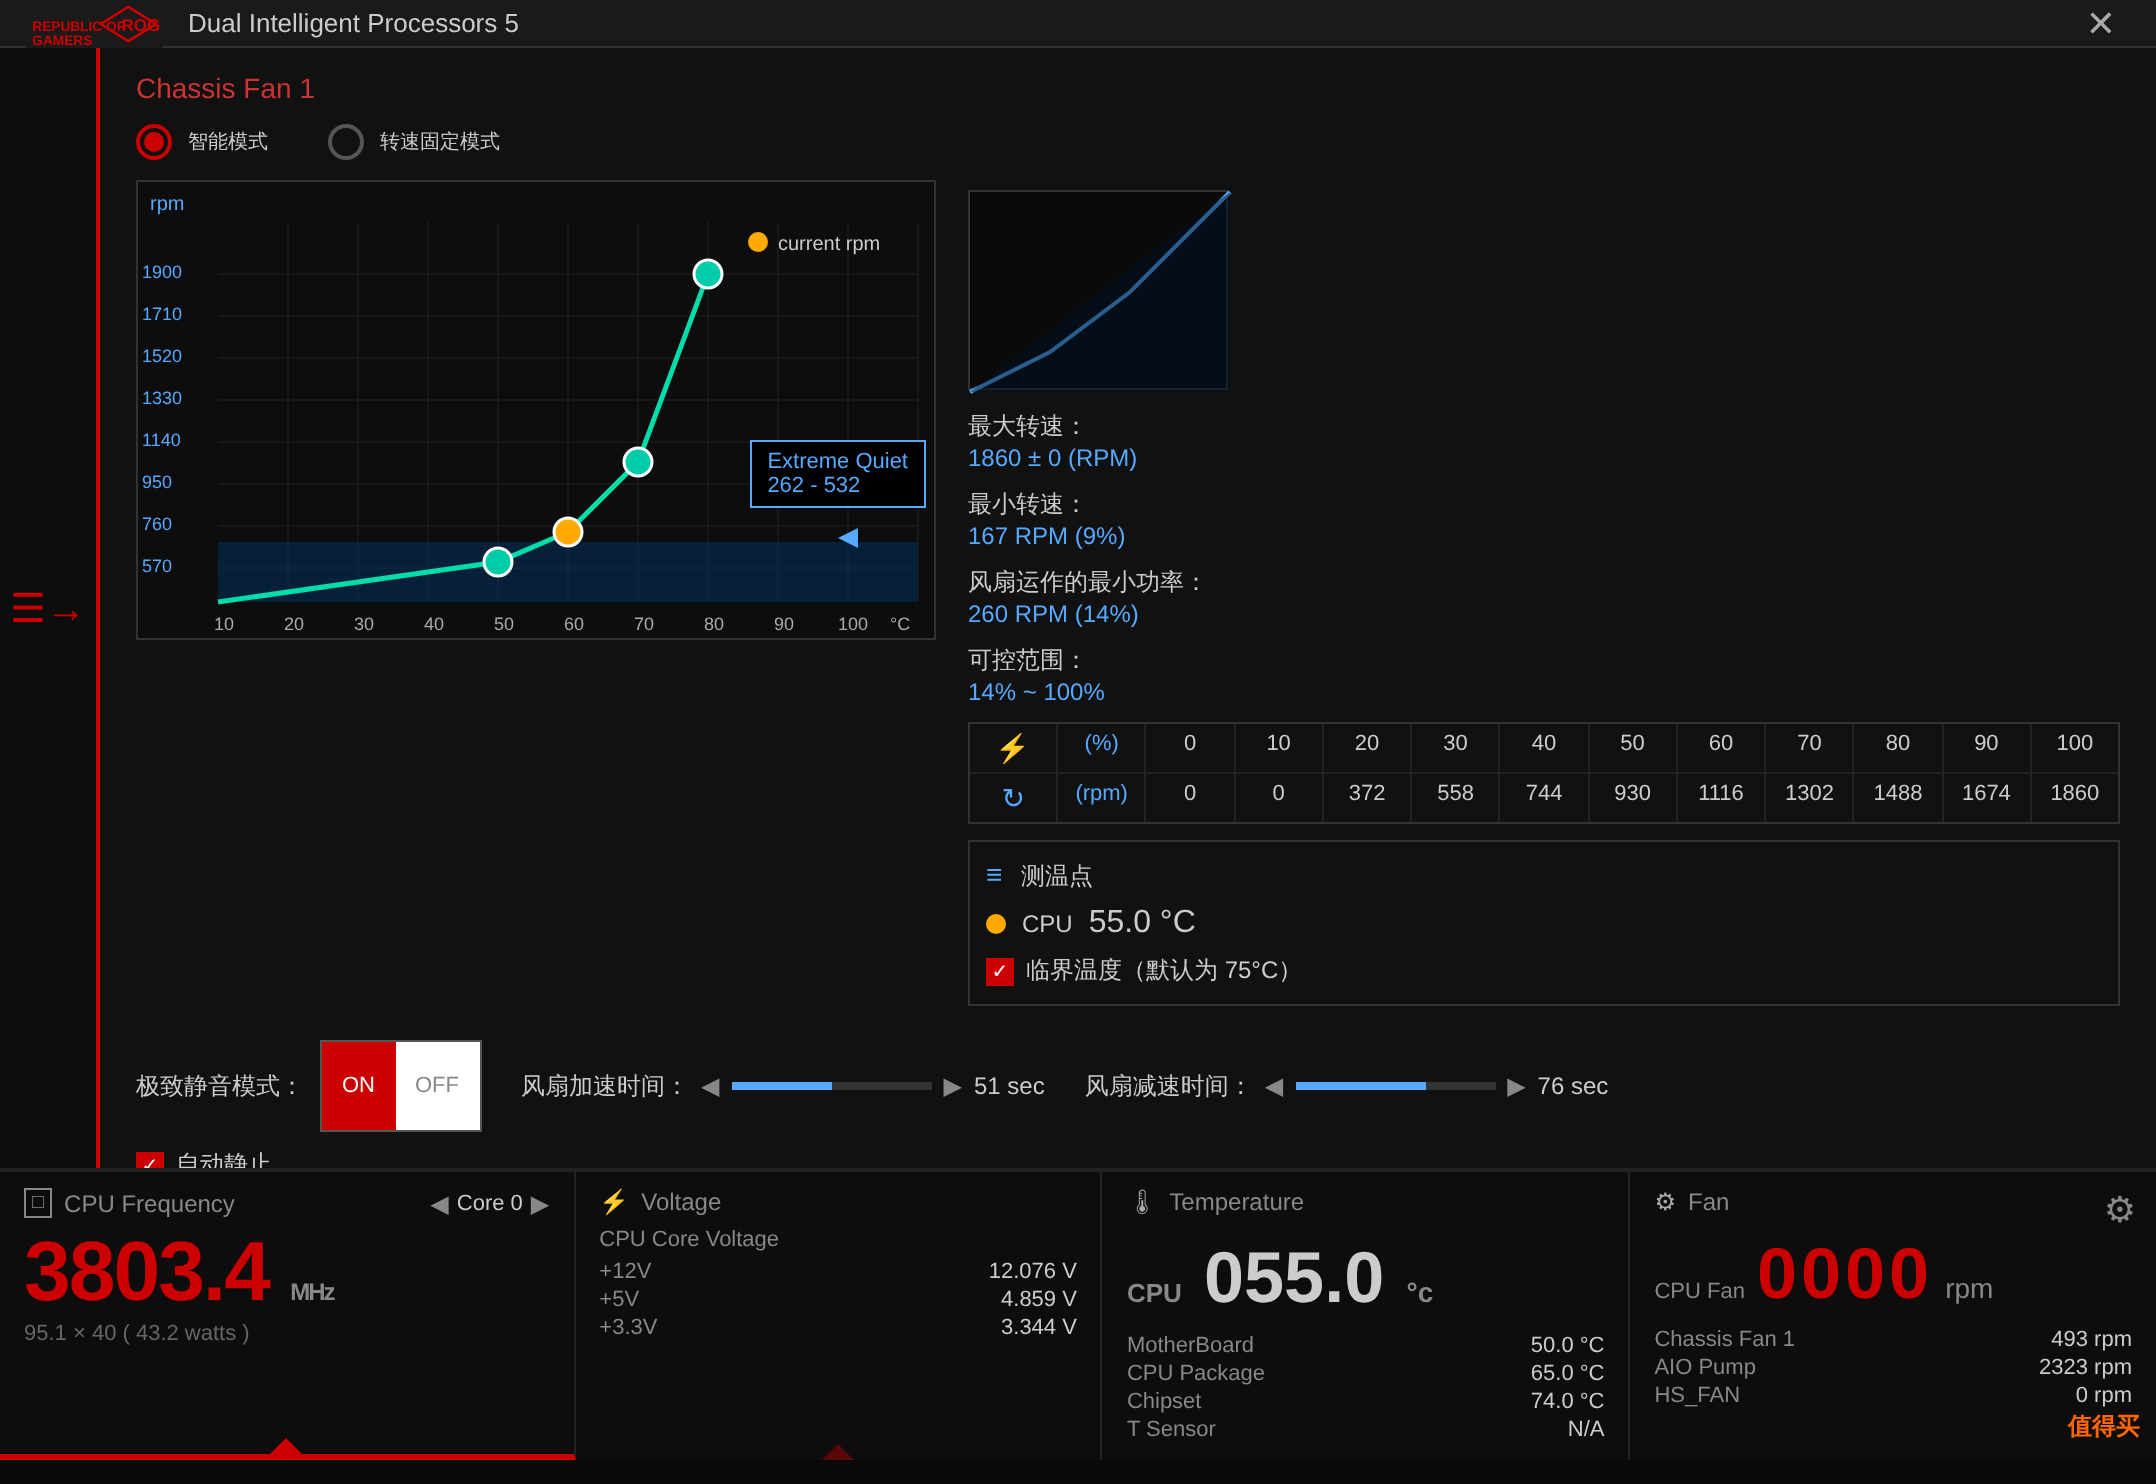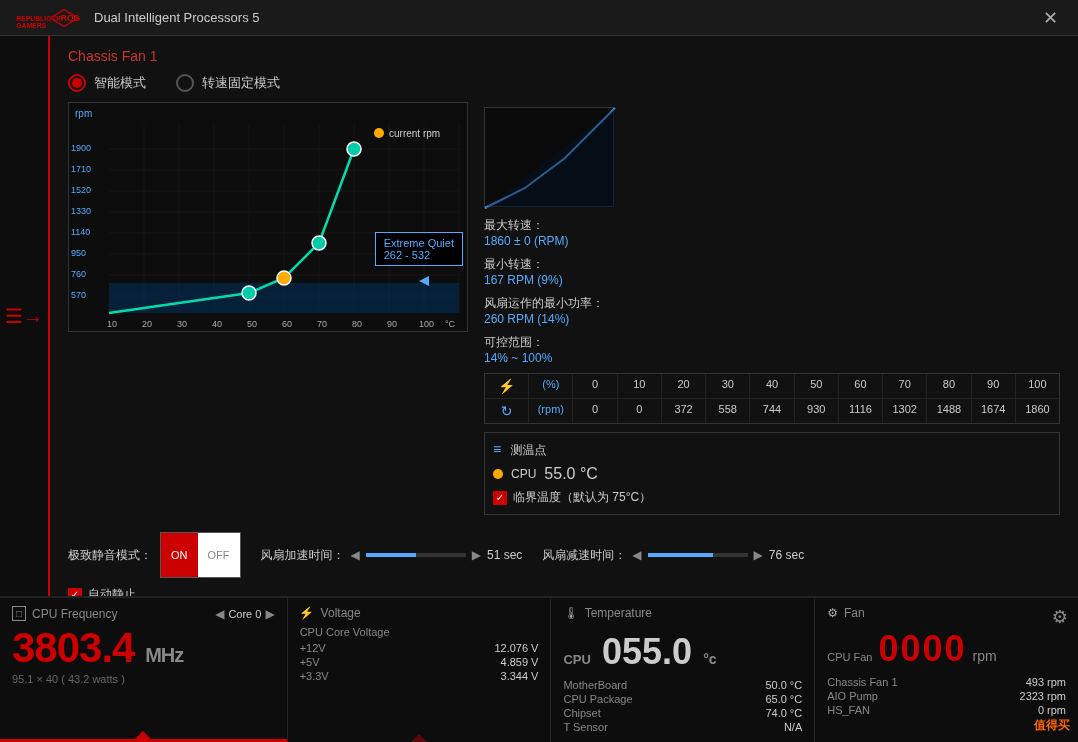--- a/index.html
+++ b/index.html
@@ -8,21 +8,21 @@
       height: 742px;
       background: #0a0a0a;
       font-family: Arial, sans-serif;
       color: #ccc;
       overflow: hidden;
       position: relative;
     }
 
     
     #titlebar {
-      height: 36px;
+      height: 24px;
       background: #1a1a1a;
       display: flex;
       align-items: center;
       padding: 0 12px;
       border-bottom: 1px solid #333;
     }
     #rog-logo {
       width: 70px;
       height: 24px;
       margin-right: 12px;
@@ -101,21 +101,21 @@
     .mode-radio.active {
       border-color: #cc0000;
     }
     .mode-radio.active::after {
       content: '';
       width: 10px;
       height: 10px;
       border-radius: 50%;
       background: #cc0000;
     }
-    .mode-label { color: #ccc; font-size: 13px; }
+    .mode-label { color: #ccc; font-size: 10px; }
 
     
     #chart-section {
       display: flex;
       gap: 16px;
       margin-bottom: 12px;
     }
 
     #chart-container {
       position: relative;
@@ -335,21 +335,21 @@
     .freq-core-label { color: #ccc; font-size: 11px; }
 
     #freq-big {
       color: #cc0000;
       font-size: 42px;
       font-weight: bold;
       letter-spacing: -1px;
       line-height: 1;
       margin: 4px 0;
     }
-    #freq-unit { color: #888; font-size: 20px; }
+    #freq-unit { color: #888; font-size: 12px; }
     #freq-detail { color: #666; font-size: 11px; }
 
     
     #voltage-section {}
     .voltage-big {
       color: #ccc;
       font-size: 36px;
       font-weight: bold;
       margin: 4px 0;
     }

